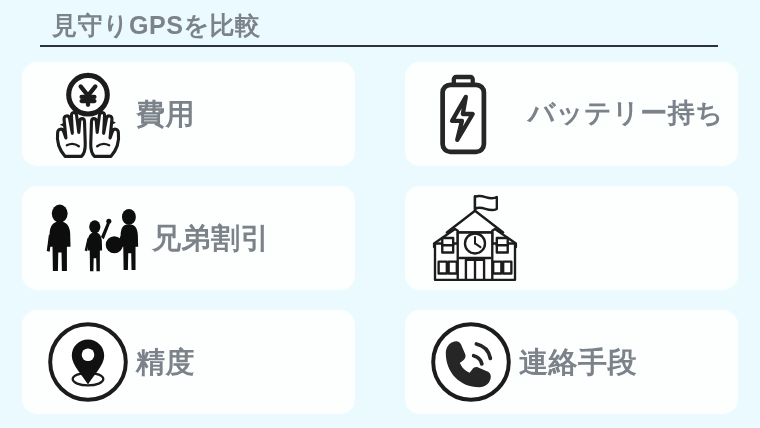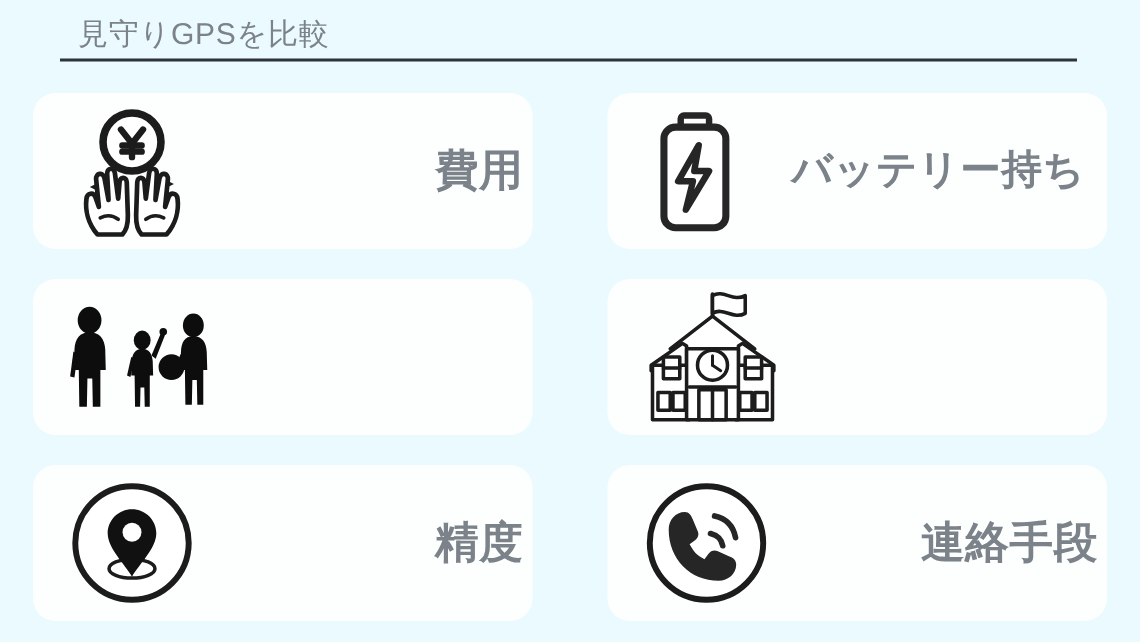--- a/index.html
+++ b/index.html
@@ -22,22 +22,22 @@
   }
 
   
   .title-wrap {
     position: absolute;
     left: 40px;
     top: 12px;
     width: 678px;
   }
   .title-text {
-    font-size: 20px;
-    font-weight: 400;
+    font-size: 25px;
+    font-weight: 700;
     color: #7b8289;
     letter-spacing: 0.5px;
     line-height: 1.1;
     padding-left: 12px;
     white-space: nowrap;
   }
   .title-rule {
     margin-top: 5px;
     width: 678px;
     height: 2px;
@@ -78,21 +78,21 @@
   .card-icon svg {
     display: block;
   }
   .card-label {
     flex: 1 1 auto;
     font-size: 29px;
     font-weight: 700;
     color: #7b8289;
     line-height: 1.18;
     letter-spacing: 0.5px;
-    text-align: right;
+    text-align: left;
     white-space: pre-line;
   }
   .card-label.two-line {
     font-size: 27px;
     text-align: left;
     padding-left: 8px;
   }
   .card-label.tight {
     text-align: left;
     padding-left: 2px;
@@ -178,20 +178,21 @@
 
           <g transform="translate(100,6) scale(0.92)">
             <ellipse cx="24" cy="16" rx="10.5" ry="12"></ellipse>
             <path d="M24 27 C33 27 37 33 37.5 43 L38 61 L34 61 L34 96 L28 96 L27.5 71
                      L23 71 L22.5 96 L16 96 L15.5 61 L11 61 L11.5 43 C12 33 15 27 24 27 Z"></path>
             <path d="M11 45 L5 63 L10 65 L16 47 Z"></path>
             <circle cx="2" cy="58" r="13"></circle>
           </g>
         </svg>
       </div>
+      <div class="card-label tight">兄弟割引</div>
     </div>
 
     <div class="card">
       <div class="card-icon" style="width:104px;">
         <svg width="100" height="96" viewBox="0 0 110 104" fill="#ffffff" stroke="#1c1c1c" stroke-width="2.6" stroke-linejoin="round" stroke-linecap="round">
 
           <path d="M55 6 L55 32" stroke-width="2.8"></path>
           <path d="M55 7 C63 2 70 12 79 7 L79 20 C70 25 63 15 55 20 Z"></path>
 
           <path d="M55 22 L86 46 L24 46 Z"></path>

